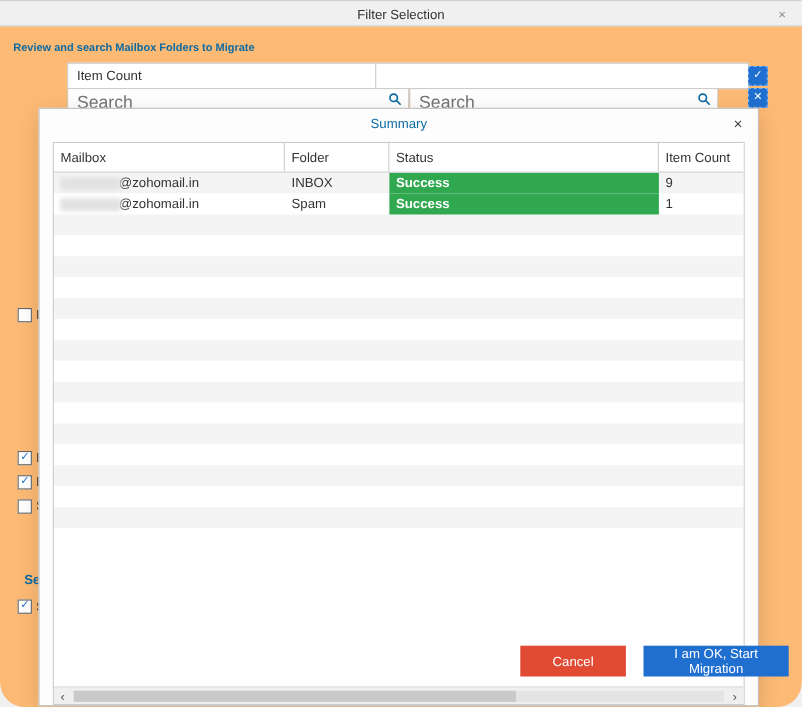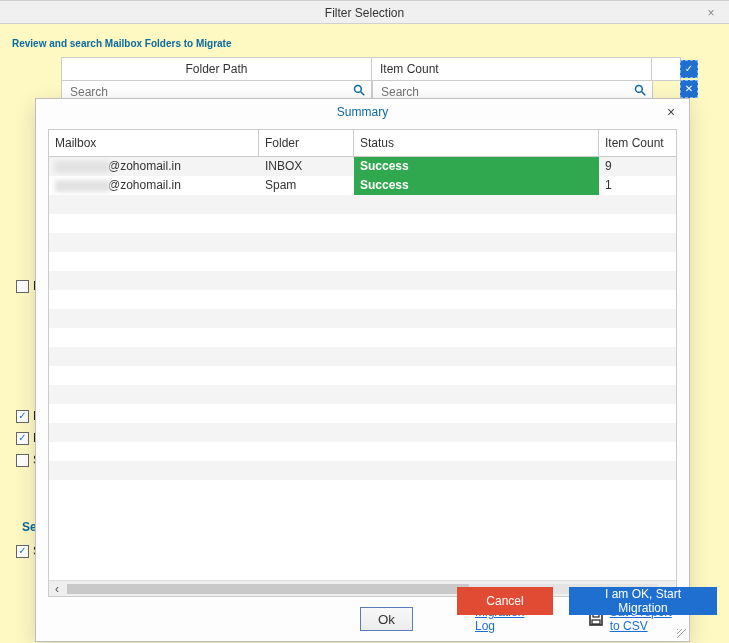--- a/index.html
+++ b/index.html
@@ -9,21 +9,22 @@
       font-size: 12px;
       background: #f0f0f0;
       color: #333;
       width: 729px;
       height: 643px;
       position: relative;
     }
     .window {
       position: absolute;
       left: 0; top: 0; right: 0; bottom: 0;
-      background: #fef9c3;
+      background: #fdba74;
+      border-radius: 23px;
     }
     .title-bar {
       height: 24px;
       line-height: 24px;
       text-align: center;
       border-top: 1px solid #d0d0d0;
       border-bottom: 1px solid #d0d0d0;
       background: #f0f0f0;
       position: relative;
     }
@@ -74,21 +75,21 @@
       border-right: 1px solid #ccc;
       border-bottom: 1px solid #ccc;
     }
     .search-cell.left { flex: 0 0 311px; }
     .search-cell.right { flex: 0 0 281px; }
     .search-cell input {
       width: 100%;
       border: none;
       outline: none;
       padding: 4px 24px 4px 8px;
-      font-size: 12px;
+      font-size: 16px;
       color: #888;
     }
     .search-cell .mag {
       position: absolute;
       right: 6px; top: 3px;
       color: #0b6aa2;
       font-size: 12px;
       cursor: pointer;
     }
     .side-buttons {
@@ -297,38 +298,37 @@
     }
     .btn {
       height: 28px;
       border: none;
       color: #fff;
       font-size: 12px;
       padding: 0 14px;
       cursor: pointer;
     }
     .btn-cancel { background: #e14b33; width: 96px; }
-    .btn-start  { background: #1f6fd0; width: 148px; }
+    .btn-start  { background: #1f6fd0; width: 132px; }
   </style>
 </head>
 <body>
 
 <div class="window">
 
   <div class="title-bar">
     <span>Filter Selection</span>
     <span class="title-bar-close">×</span>
   </div>
 
   <div class="content">
     <div class="subheader">Review and search Mailbox Folders to Migrate</div>
 
     <div class="filter-area">
       <div class="filter-headers">
-        <div class="fh-col fh-path">Folder Path</div>
         <div class="fh-col fh-count">Item Count</div>
       </div>
       <div class="filter-search-row">
         <div class="search-cell left">
           <input placeholder="Search" style="">
           <span class="mag">
             <svg width="12" height="12" viewBox="0 0 16 16">
                 <circle cx="6.5" cy="6.5" r="4.5" fill="none" stroke="#0b6aa2" stroke-width="2"></circle>
                 <line x1="10" y1="10" x2="15" y2="15" stroke="#0b6aa2" stroke-width="2"></line>
               </svg>
@@ -503,35 +503,20 @@
           </div>
         <div class="grid-scroll">
           <div class="scroll-arrow">‹</div>
           <div class="scroll-track">
             <div class="scroll-thumb"></div>
           </div>
           <div class="scroll-arrow">›</div>
         </div>
       </div>
     </div>
-    <div class="modal-footer">
-      <button class="btn-ok">Ok</button>
-      <span class="link">Migration Log</span>
-      <span class="save-wrap">
-        <span class="save-icon">
-          <svg width="16" height="16" viewBox="0 0 16 16">
-              <path d="M2 2h10l2 2v10H2z" fill="none" stroke="#222" stroke-width="1.5"></path>
-              <rect x="5" y="2" width="6" height="4" fill="none" stroke="#222" stroke-width="1.2"></rect>
-              <rect x="4" y="9" width="8" height="4" fill="none" stroke="#222" stroke-width="1.2"></rect>
-            </svg>
-        </span>
-        <span class="link">Save report to CSV</span>
-      </span>
-      <div class="resize-grip"></div>
-    </div>
   </div>
 
   <div class="bottom-bar">
     <button class="btn btn-cancel">Cancel</button>
     <button class="btn btn-start">I am OK, Start Migration</button>
   </div>
 
 </div>
 
 </body></html>

